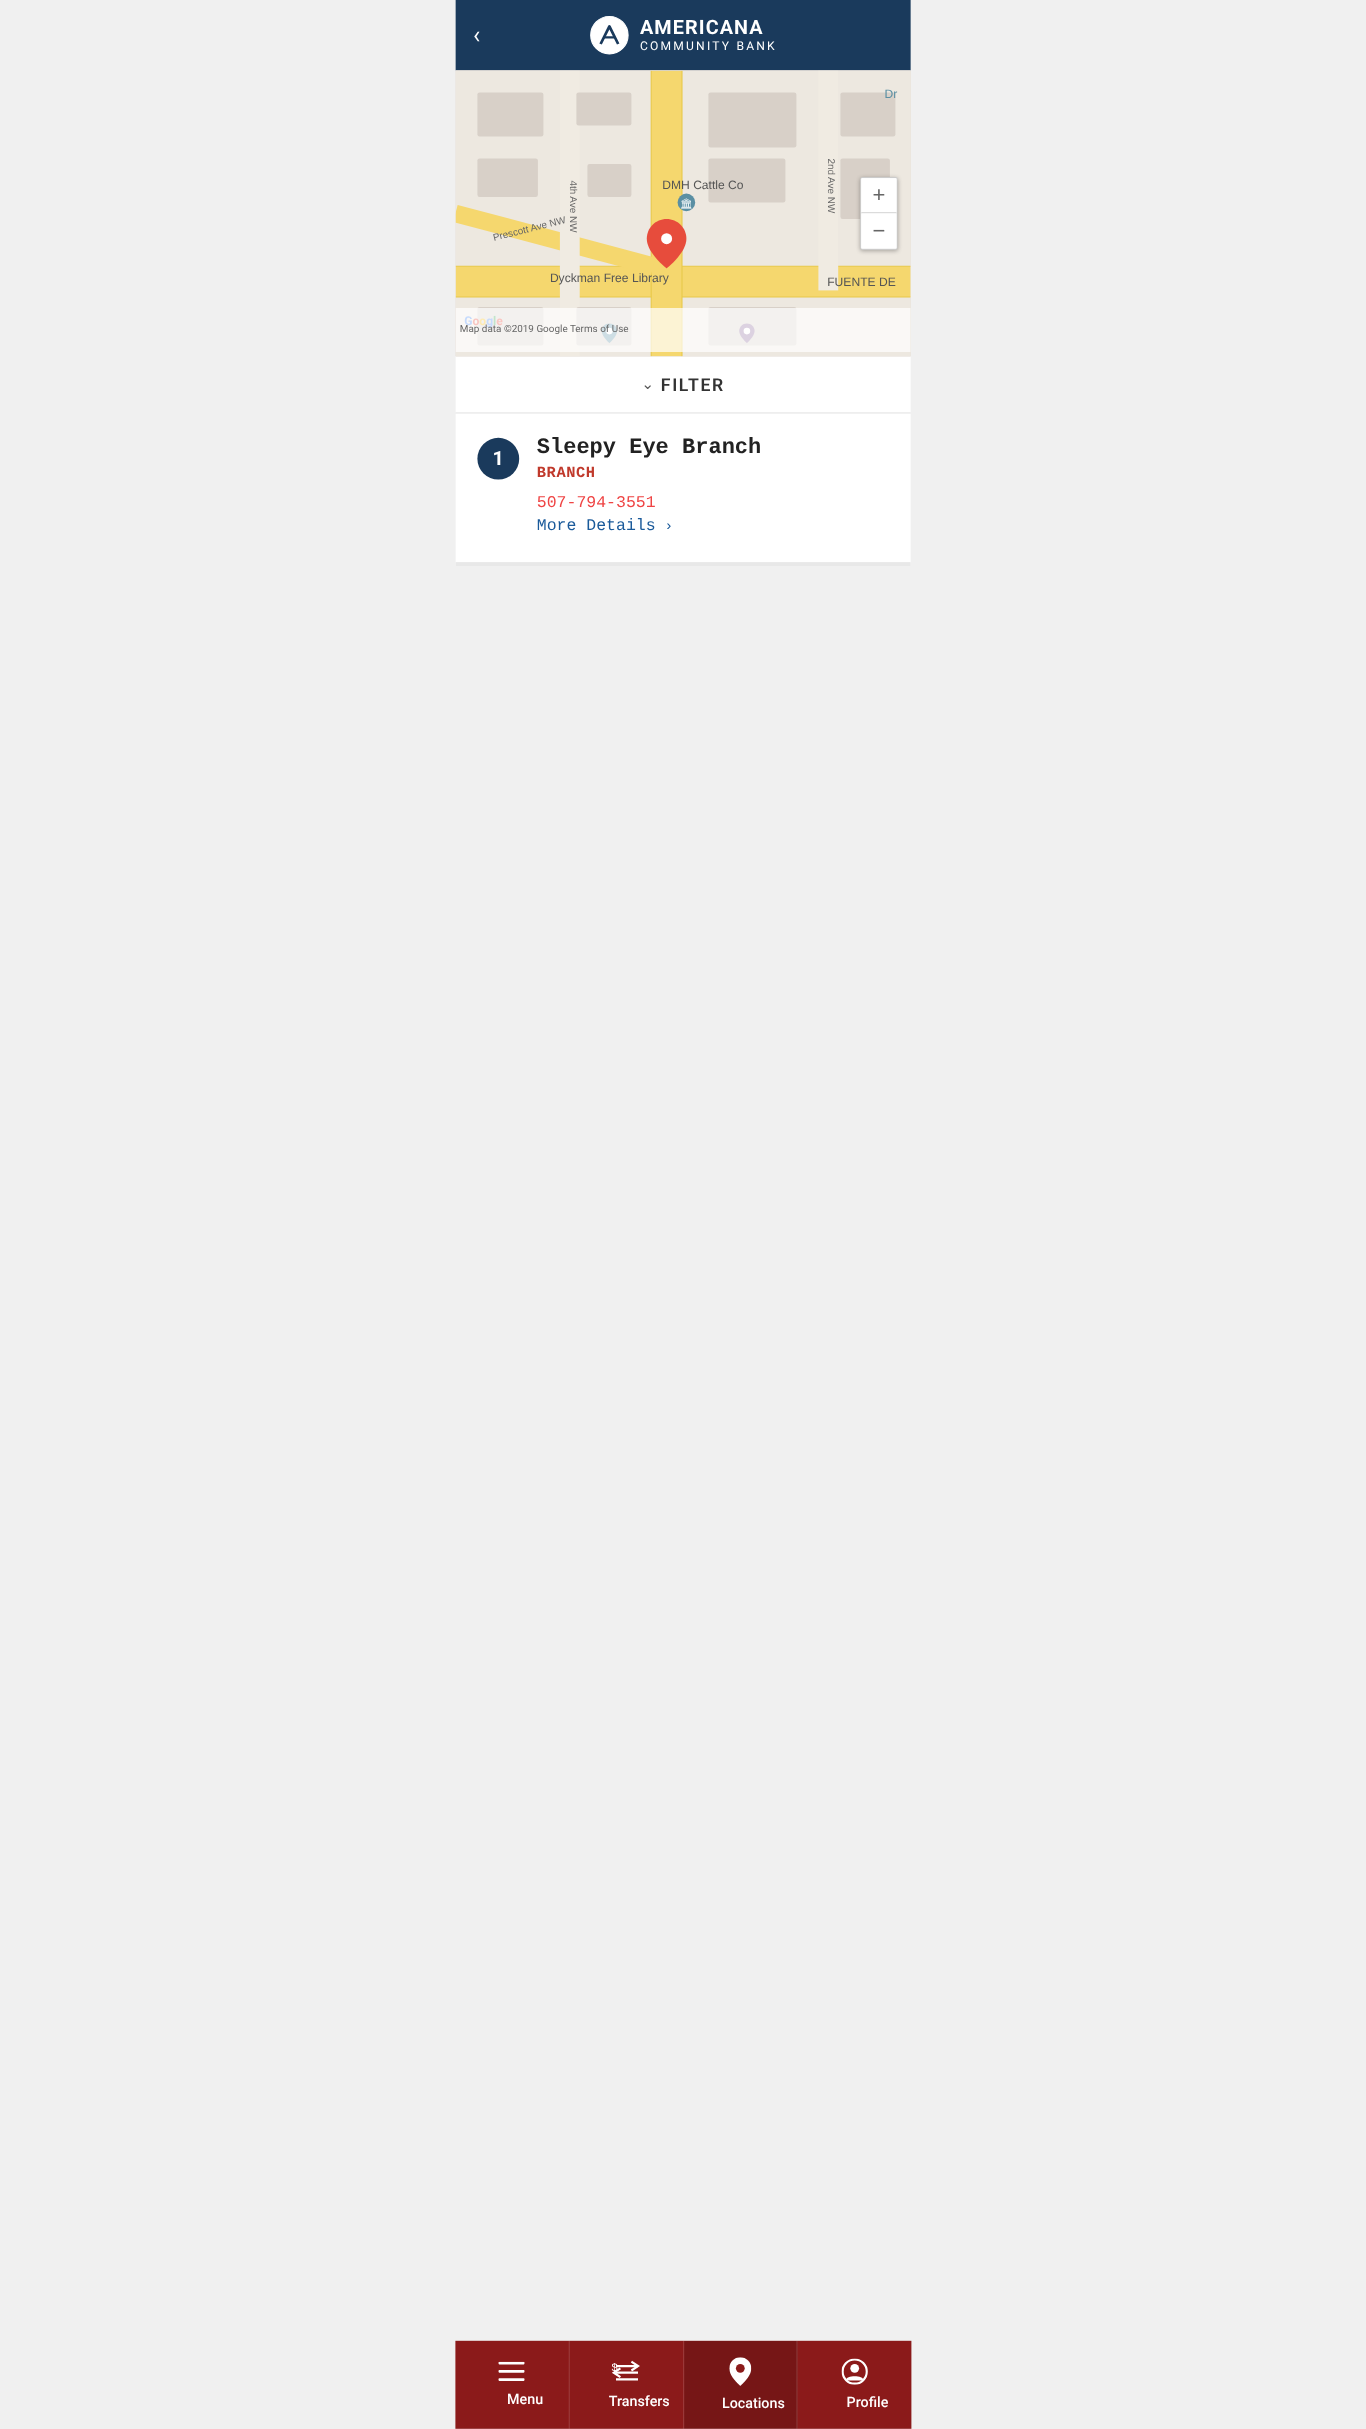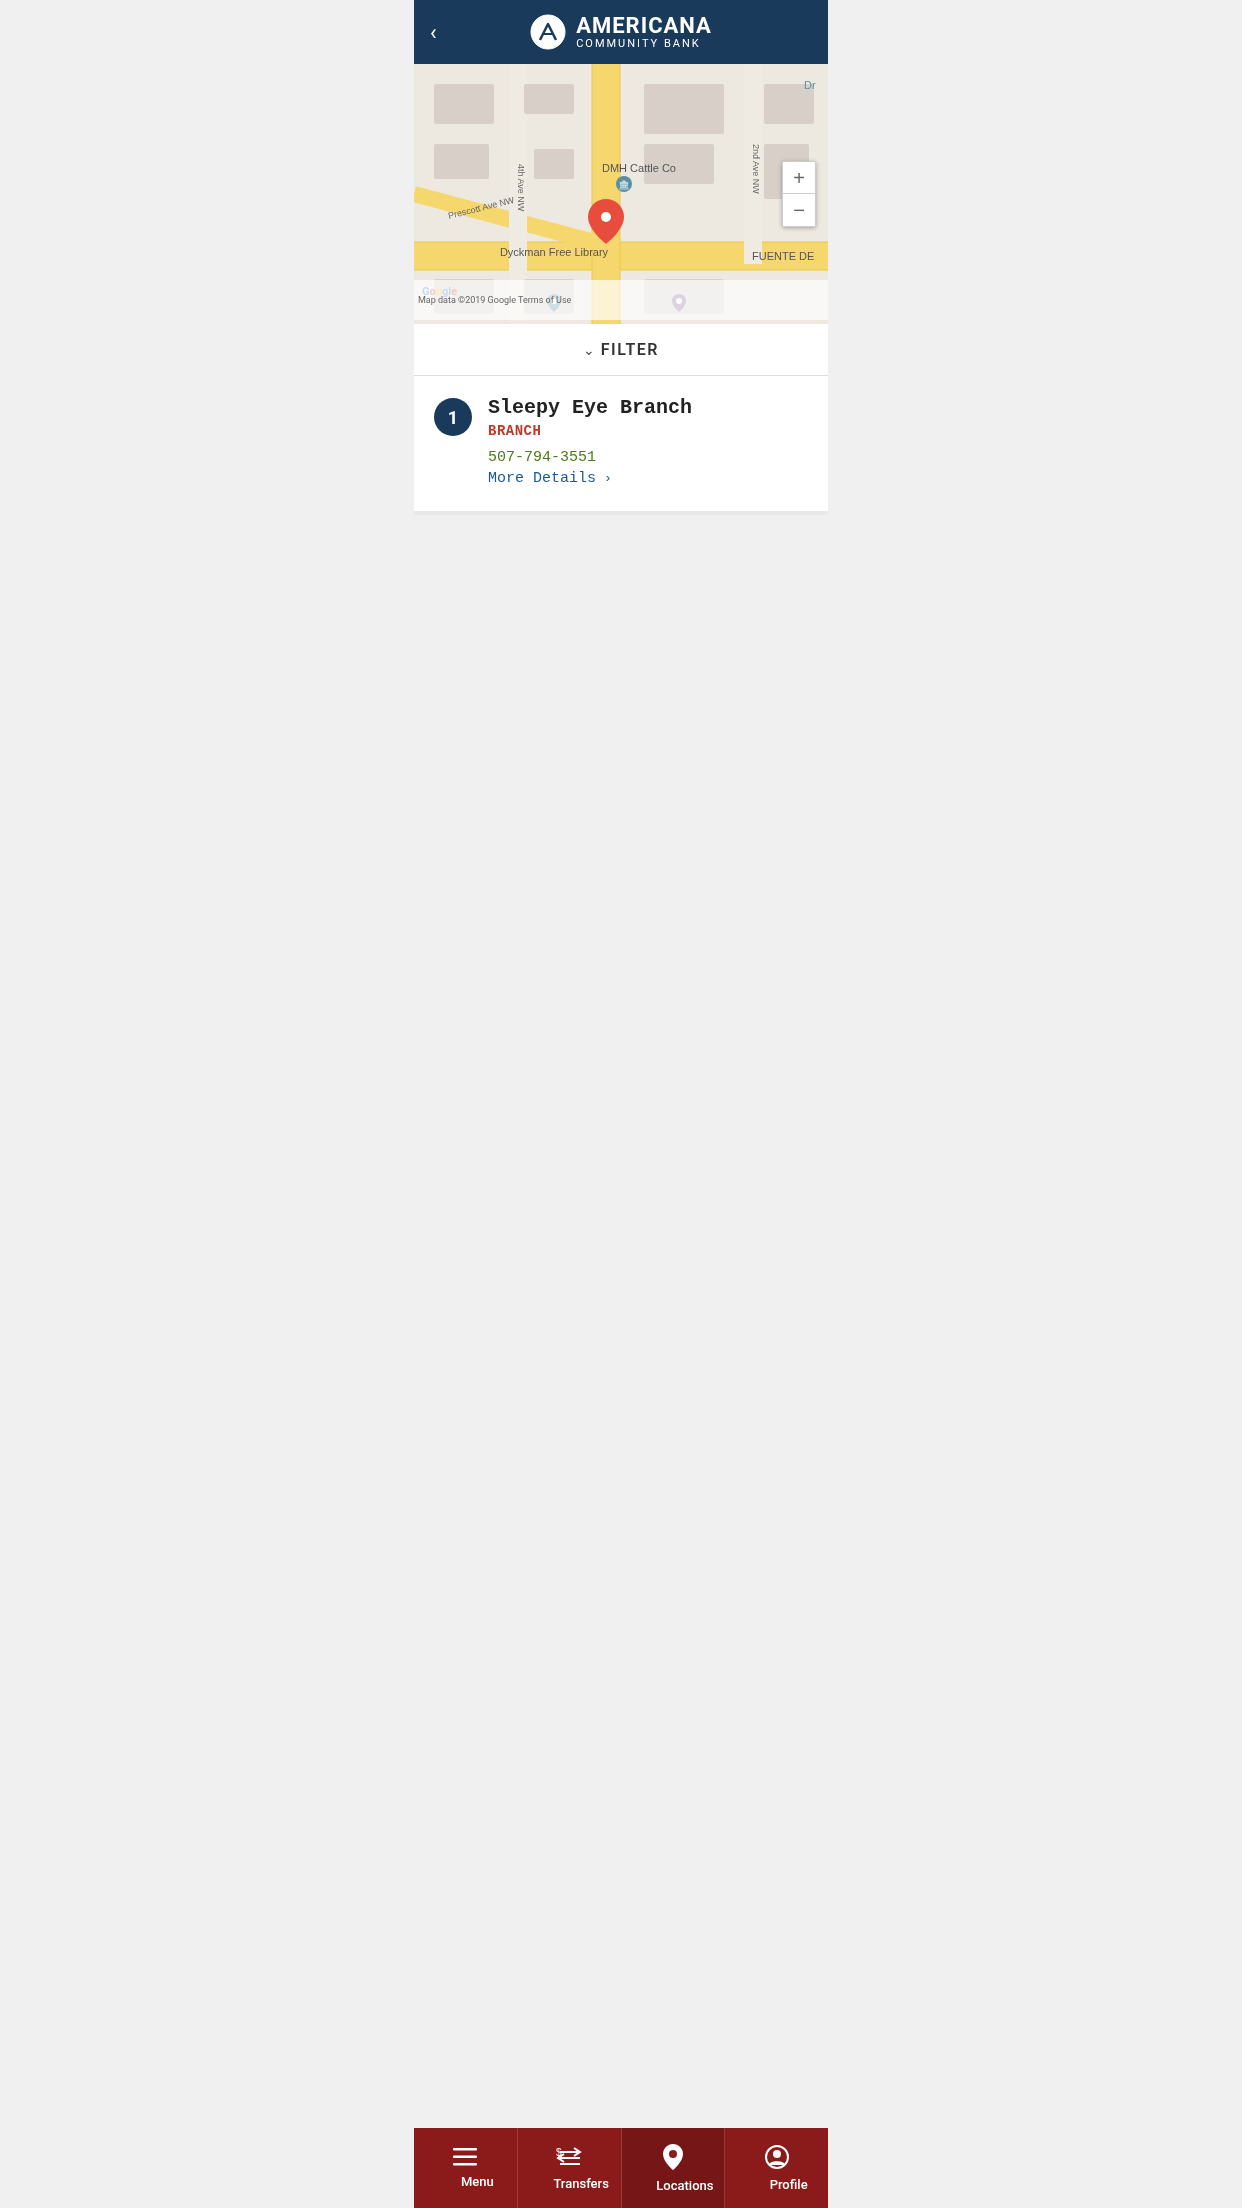--- a/index.html
+++ b/index.html
@@ -41,21 +41,21 @@
       width: 36px;
       height: 36px;
     }
     .logo-text {
       color: white;
       display: flex;
       flex-direction: column;
       line-height: 1.1;
     }
     .logo-text-top {
-      font-size: 22px;
+      font-size: 18px;
       font-weight: 700;
       letter-spacing: 1px;
       text-transform: uppercase;
     }
     .logo-text-bottom {
       font-size: 11px;
       letter-spacing: 2px;
       text-transform: uppercase;
       font-weight: 400;
     }
@@ -188,21 +188,21 @@
     }
     .location-type {
       font-size: 14px;
       font-weight: 700;
       color: #c0392b;
       letter-spacing: 0.5px;
       margin-bottom: 10px;
     }
     .location-phone {
       font-size: 15px;
-      color: #4d7c0f;
+      color: #ef4444;
       margin-bottom: 4px;
     }
     .location-address {
       font-size: 15px;
       color: #333;
       line-height: 1.5;
       margin-bottom: 14px;
     }
     .more-details-link {
       display: flex;

